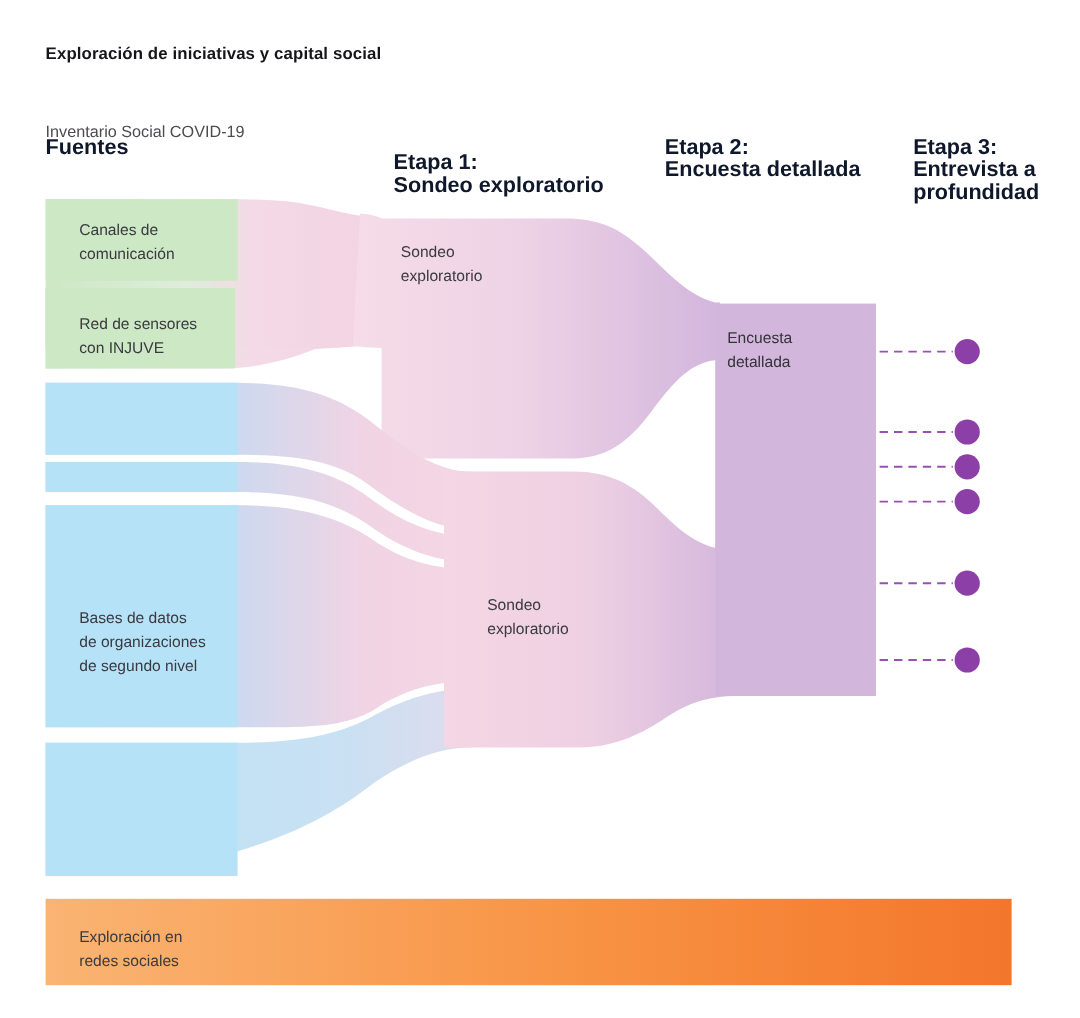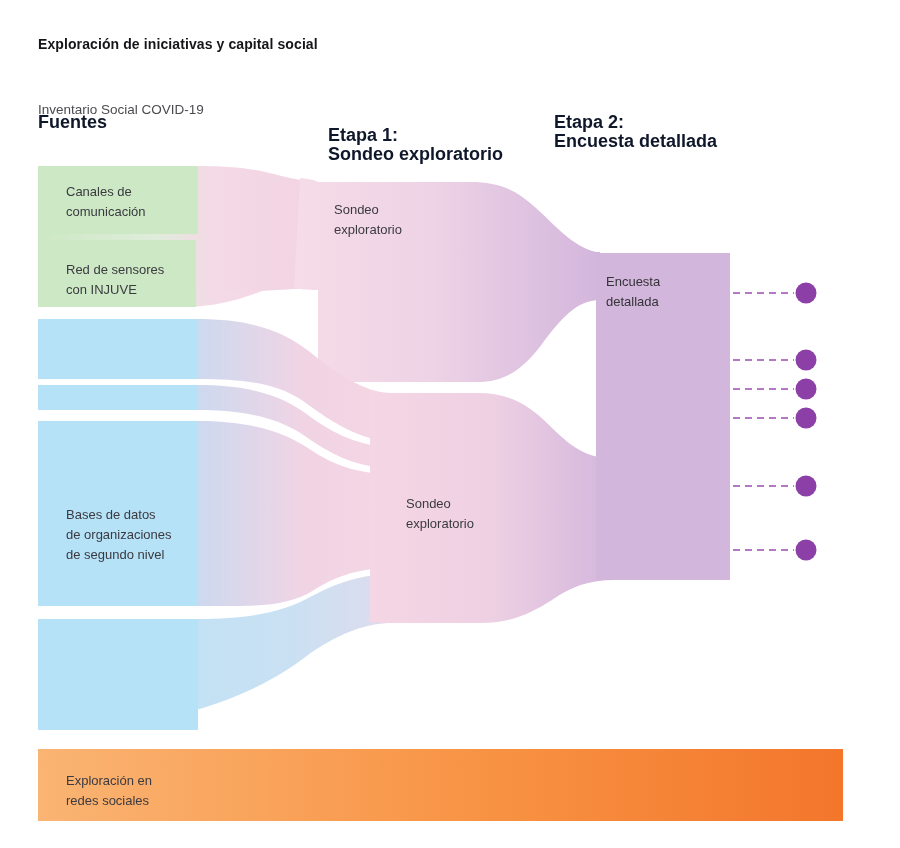--- a/index.html
+++ b/index.html
@@ -74,20 +74,23 @@
 <div id="stage">
 
   <div class="title">Exploración de iniciativas y capital social</div>
   <div class="subtitle">Inventario Social COVID-19</div>
 
   <div class="col-head c0">Fuentes</div>
   <div class="col-head c1">Etapa 1:
 Sondeo exploratorio</div>
   <div class="col-head c2">Etapa 2:
 Encuesta detallada</div>
+  <div class="col-head c3">Etapa 3:
+Entrevista a
+profundidad</div>
 
   <svg id="flow" viewBox="0 0 900 848">
     <defs>
       <linearGradient id="gGreenPink" x1="0" y1="0" x2="1" y2="0">
         <stop offset="0" stop-color="#cde8c4"></stop>
         <stop offset="0.42" stop-color="#dfeddb"></stop>
         <stop offset="0.62" stop-color="#f4d9e6"></stop>
         <stop offset="1" stop-color="#f2d3e2"></stop>
       </linearGradient>
       <linearGradient id="gBluePink" x1="0" y1="0" x2="1" y2="0">

